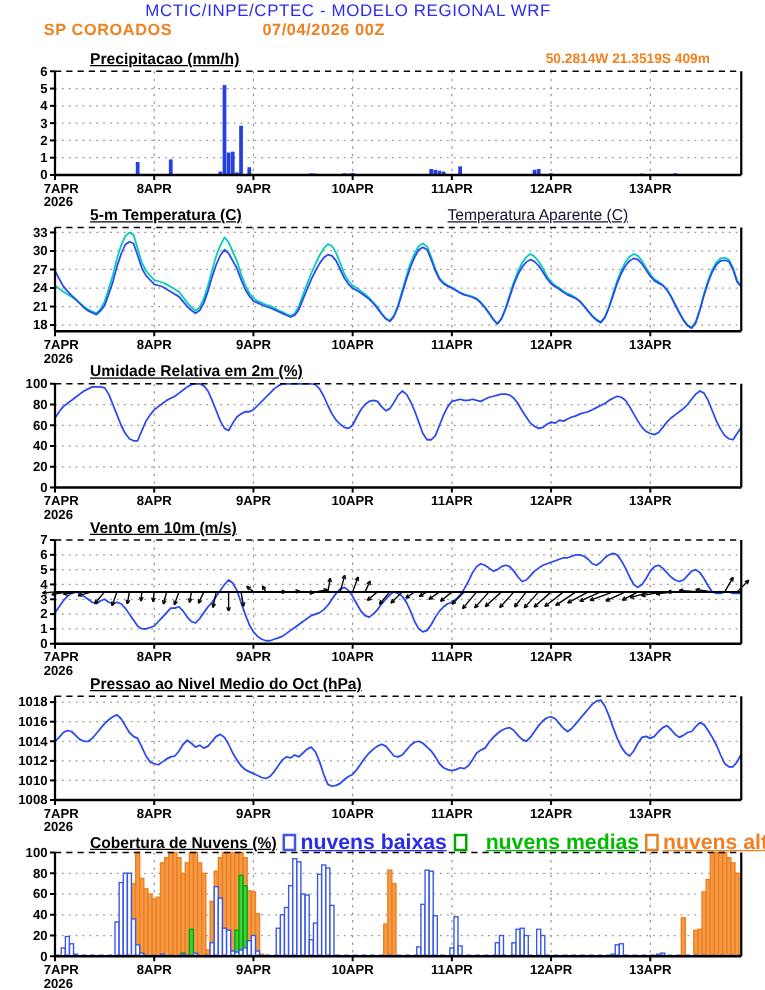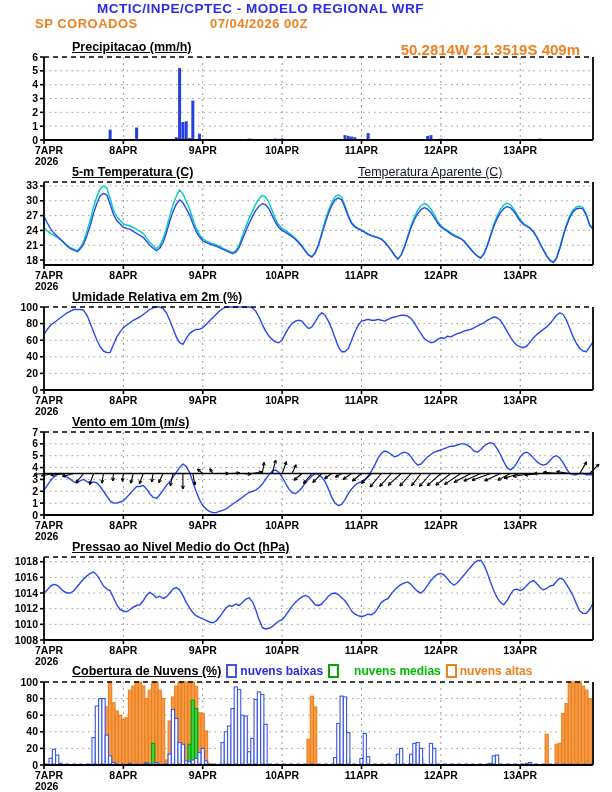--- a/index.html
+++ b/index.html
@@ -1,34 +1,34 @@
 <!DOCTYPE html>
 <html><head>
 <meta charset="utf-8">
 <style>
   html,body{margin:0;padding:0;background:#fff;width:612px;height:792px;overflow:hidden;
     font-family:"Liberation Sans",sans-serif;-webkit-font-smoothing:antialiased;}
   #page{position:relative;width:612px;height:792px;background:#fff;}
   .hdr1{position:absolute;top:1px;left:0;width:521px;text-align:center;
-    color:#2b2bee;font-size:13.5px;font-weight:700;letter-spacing:.5px;}
+    color:#2b2bee;font-size:13.5px;font-weight:400;letter-spacing:.5px;padding-left:18px;}
   .hdr2{position:absolute;top:16px;left:35px;color:#f08020;font-size:13px;font-weight:700;letter-spacing:.5px;}
   .hdr2 .run{margin-left:68px;}
-  .loc{position:absolute;top:41px;left:368px;width:212px;text-align:right;
-    color:#f08020;font-size:15px;font-weight:700;}
+  .loc{position:absolute;top:41px;left:356px;width:212px;text-align:right;
+    color:#f08020;font-size:11px;font-weight:700;}
   .ptitle{position:absolute;left:72px;color:#000;font-size:12.5px;font-weight:700;
     text-decoration:underline;white-space:nowrap;}
   .ptitle2{position:absolute;color:#0f172a;font-size:12.5px;font-weight:400;
     text-decoration:underline;white-space:nowrap;}
   .legendrow{position:absolute;left:72px;width:528px;display:flex;align-items:center;
     white-space:nowrap;}
   .legendrow .lt{color:#000;font-size:12.5px;font-weight:700;text-decoration:underline;}
   .litem{display:flex;align-items:center;margin-left:5px;}
   .sq{display:inline-block;width:7px;height:10px;border-width:2px;border-style:solid;
     background:#fff;margin-right:3px;}
-  .ltxt{font-size:12px;font-weight:700;}
+  .ltxt{font-size:17px;font-weight:700;text-decoration:underline;}
   svg{position:absolute;top:0;left:0;}
 </style>
 </head>
 <body>
 <div id="page">
 
   <div class="hdr1">MCTIC/INPE/CPTEC - MODELO REGIONAL WRF</div>
   <div class="hdr2">
     <span>SP COROADOS</span>
     <span class="run">07/04/2026 00Z</span>

